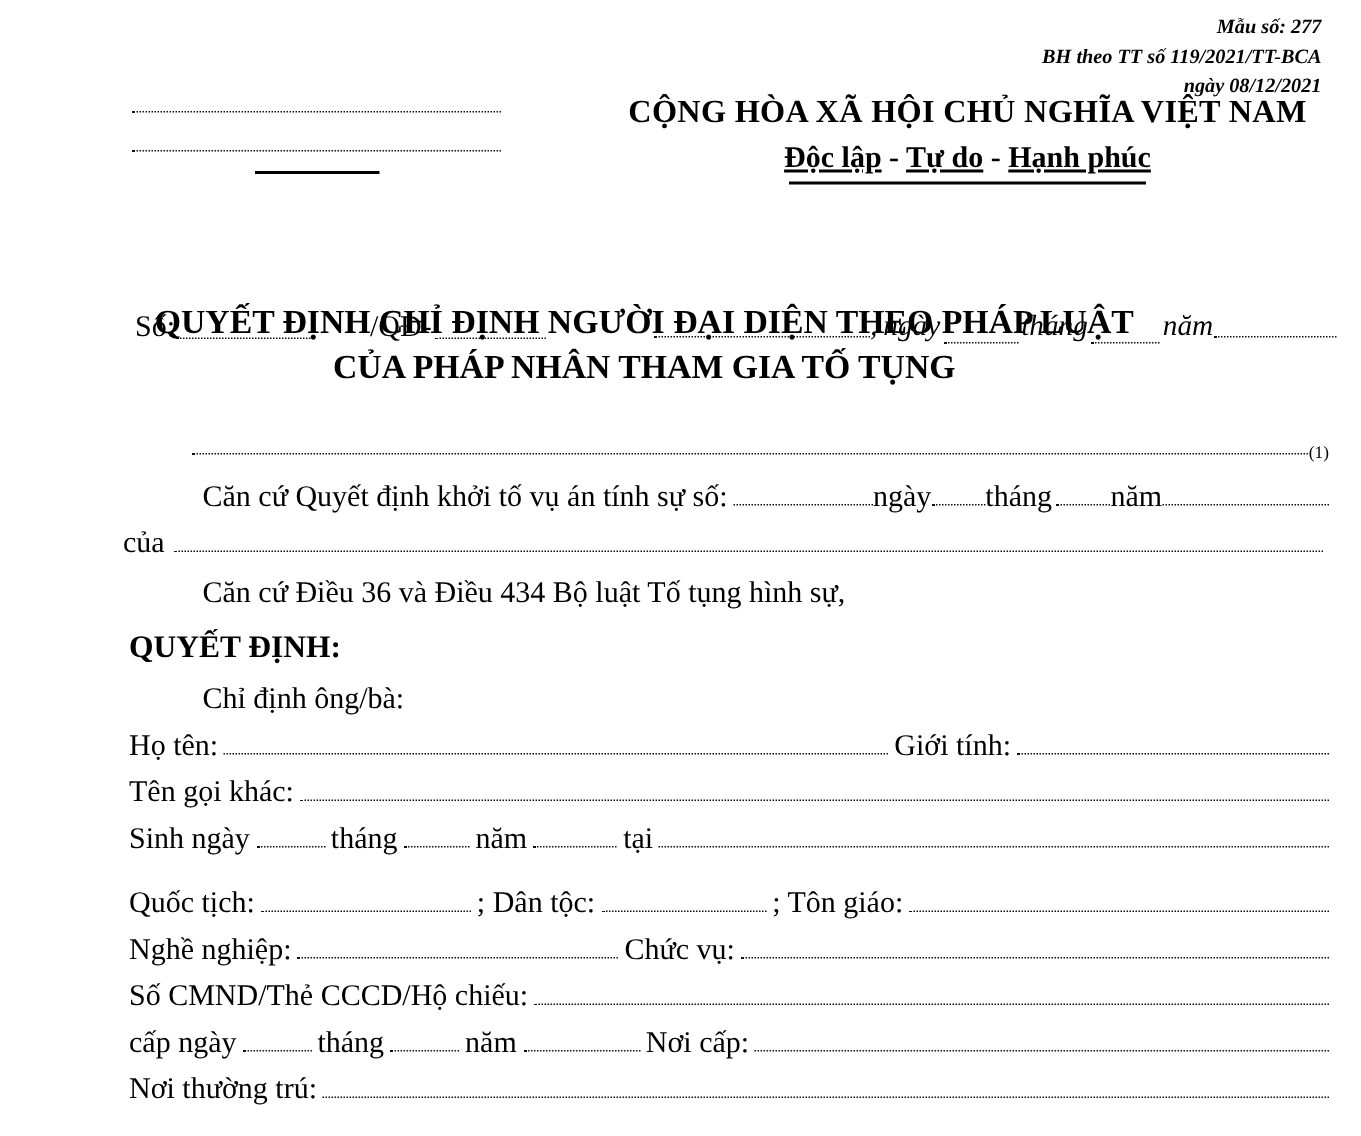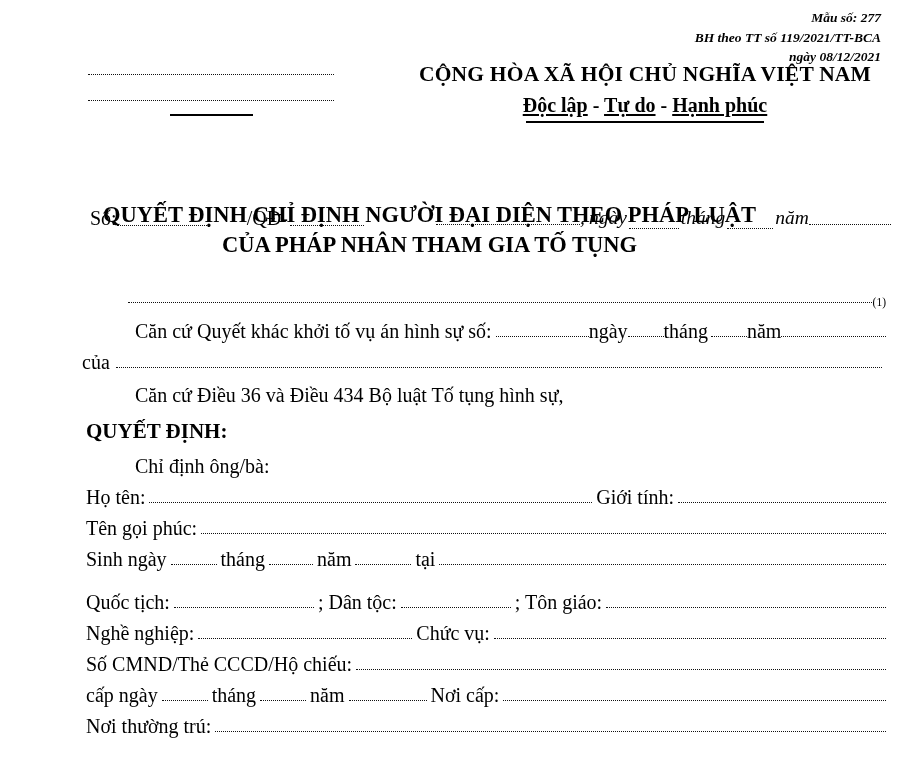--- a/index.html
+++ b/index.html
@@ -316,21 +316,21 @@
 
   <div class="body">
 
     <div class="line-1">
       <span class="lead"></span>
       <span class="dots"></span>
       <span class="sup">(1)</span>
     </div>
 
     <div class="para cancu-row indent">
-      <span class="t">Căn cứ Quyết khác khởi tố vụ án hình sự số:</span>
+      <span class="t">Căn cứ Quyết định khởi tố vụ án tính sự số:</span>
       <span class="dots d-so"></span>
       <span class="t">ngày</span>
       <span class="dots d-day"></span>
       <span class="t">tháng</span>
       <span class="dots d-month"></span>
       <span class="t">năm</span>
       <span class="dots d-year"></span>
     </div>
 
     <div class="cua-row">
@@ -349,21 +349,21 @@
     <div class="fields">
 
       <div class="frow r-hoten">
         <span class="t">Họ tên:</span>
         <span class="dots d-name"></span>
         <span class="t">Giới tính:</span>
         <span class="dots d-sex"></span>
       </div>
 
       <div class="frow r-alias">
-        <span class="t">Tên gọi phúc:</span>
+        <span class="t">Tên gọi khác:</span>
         <span class="dots"></span>
       </div>
 
       <div class="frow r-sinh">
         <span class="t">Sinh ngày</span>
         <span class="dots d-day"></span>
         <span class="t">tháng</span>
         <span class="dots d-month"></span>
         <span class="t">năm</span>
         <span class="dots d-year"></span>

